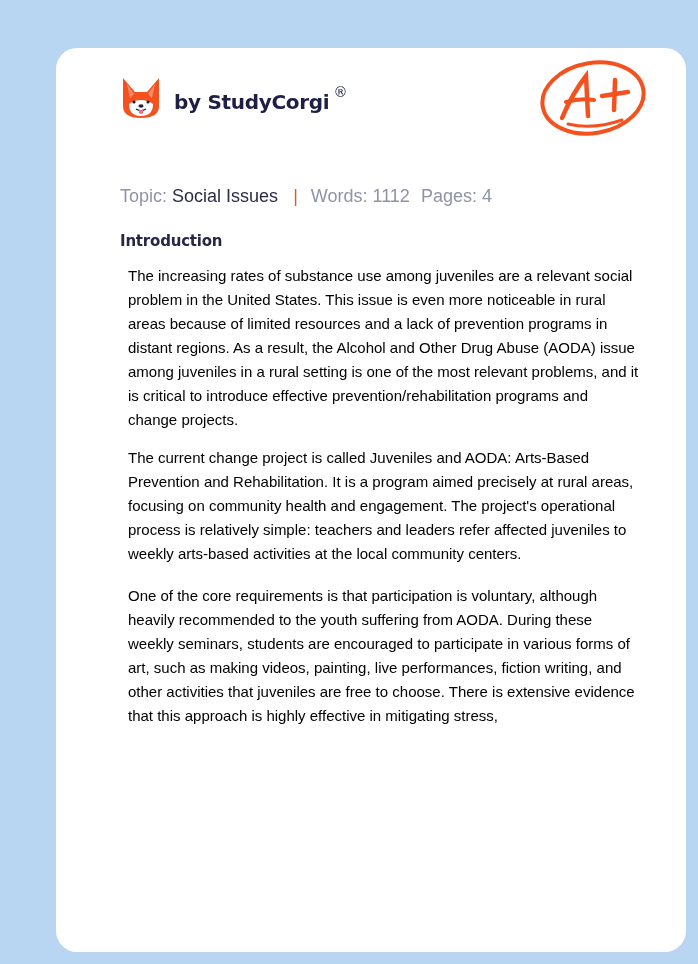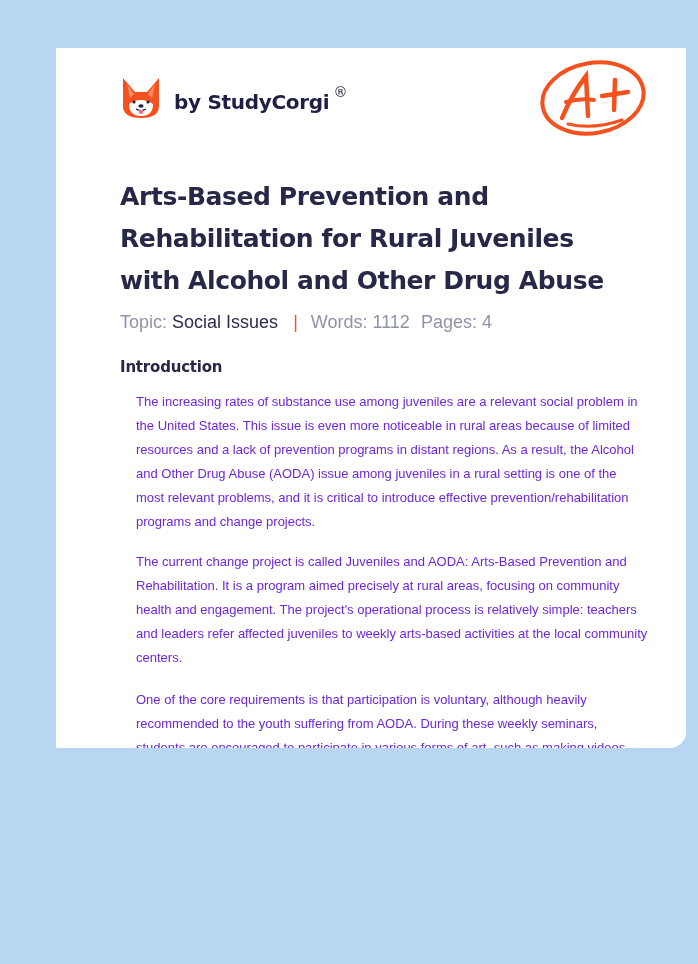--- a/index.html
+++ b/index.html
@@ -3,24 +3,25 @@
 <meta charset="utf-8">
 <style>
   html, body { margin: 0; padding: 0; }
   body {
     width: 698px; height: 964px; overflow: hidden;
     background: #b8d5f2;
     font-family: "Liberation Sans", sans-serif;
   }
   .card {
     position: absolute; left: 56px; top: 48px;
-    width: 630px; height: 700px;
+    width: 630px; height: 904px;
     background: #ffffff;
     border-bottom-right-radius: 16px;
     overflow: hidden;
+    border-radius: 21px;
   }
   .header { position: absolute; left: 0; top: 0; width: 630px; height: 110px; }
   .logo { position: absolute; left: 65px; top: 28px; display: flex; align-items: center; }
   .logo-icon { width: 40px; height: 44px; }
   .brand {
     margin-left: 13px; margin-top: 8px;
     font-family: "DejaVu Sans", sans-serif; font-weight: bold;
     font-size: 20px; color: #1f1f45; letter-spacing: -0.3px;
   }
   .reg { position: relative; top: -12px; margin-left: 4px; font-size: 14px; color: #1f1f45; font-weight: normal; }
@@ -33,22 +34,22 @@
   }
   .meta { margin-top: 10px; font-size: 18px; color: #8f93a6; height: 20px; line-height: 20px; }
   .meta .topic-val { color: #2b2d4a; }
   .meta .sep { color: #e05a2b; margin: 0 8px 0 10px; }
   .meta .gap { margin-left: 6px; }
   h2.section {
     margin: 0; font-family: "DejaVu Sans", sans-serif; font-weight: bold;
     font-size: 15px; color: #272847; letter-spacing: -0.2px;
   }
   p.body {
-    margin: 16px; font-family: "Liberation Sans", sans-serif;
-    font-size: 13px; line-height: 24px; color: #6d28d9; width: 512px;
+    margin: 8px; font-family: "Liberation Sans", sans-serif;
+    font-size: 15px; line-height: 24px; color: #000000; width: 512px;
   }
 </style>
 </head>
 <body>
 
 <div class="card">
   <div class="header">
     <div class="logo">
       <svg class="logo-icon" viewBox="0 0 40 44">
         <path d="M2 2 L14 16 L26 16 L38 2 L38 30 Q38 42 20 42 Q2 42 2 30 Z" fill="#f4511e"></path>
@@ -67,21 +68,20 @@
       <ellipse cx="55" cy="40" rx="51" ry="35" fill="none" stroke="#f4511e" stroke-width="4" transform="rotate(-10 55 40)"></ellipse>
       <path d="M24 60 Q34 36 48 18 L50 58" fill="none" stroke="#f4511e" stroke-width="4.5" stroke-linecap="round"></path>
       <path d="M28 44 Q42 40 56 42" fill="none" stroke="#f4511e" stroke-width="4" stroke-linecap="round"></path>
       <path d="M64 38 L90 34" fill="none" stroke="#f4511e" stroke-width="4.5" stroke-linecap="round"></path>
       <path d="M77 22 L76 52" fill="none" stroke="#f4511e" stroke-width="4.5" stroke-linecap="round"></path>
       <path d="M30 66 Q55 72 84 62" fill="none" stroke="#f4511e" stroke-width="3" stroke-linecap="round"></path>
     </svg>
   </div>
 
   <div class="content">
-    <h1 class="title">Arts-Based Prevention and Rehabilitation for Rural Juveniles with Alcohol and Other Drug Abuse</h1>
 
     <div class="meta">
       <span>Topic:</span>
       <span class="topic-val">Social Issues</span>
       <span class="sep">|</span>
       <span>Words: 1112</span>
       <span class="gap">Pages: 4</span>
     </div>
 
     <h2 class="section" style="margin-top:26px;">Introduction</h2>

